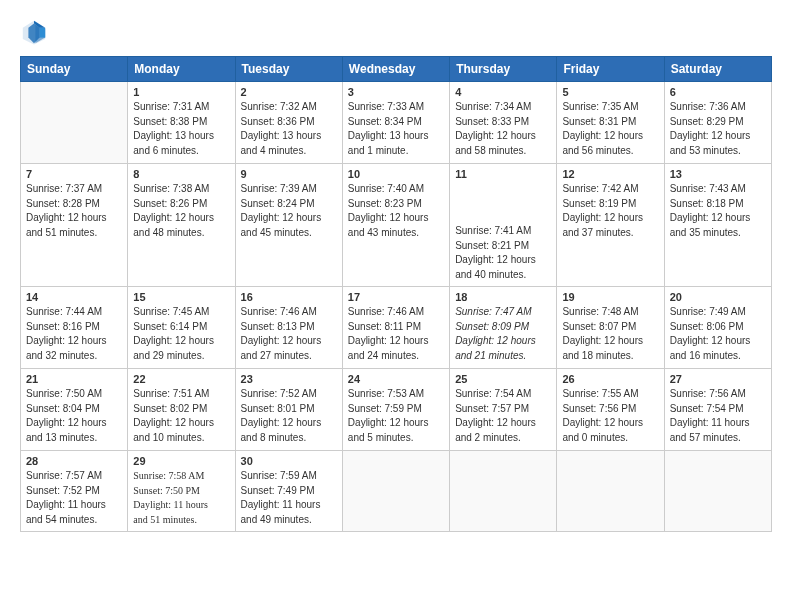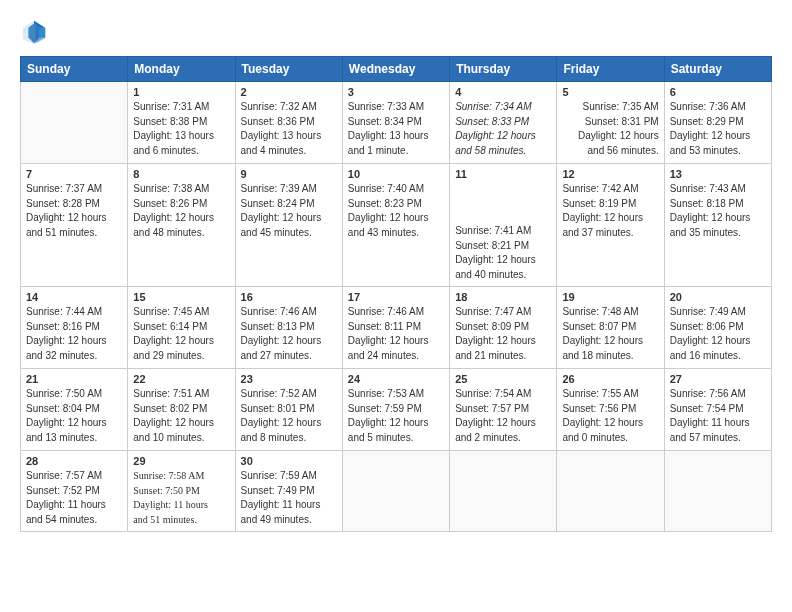--- a/index.html
+++ b/index.html
@@ -152,28 +152,28 @@
           </td>
           <td>
             <span class="day-num">3</span>
             <div class="day-info" style="white-space: pre-line;">Sunrise: 7:33 AM
 Sunset: 8:34 PM
 Daylight: 13 hours
 and 1 minute.</div>
           </td>
           <td>
             <span class="day-num">4</span>
-            <div class="day-info" style="white-space: pre-line; font-style: italic;">Sunrise: 7:34 AM
+            <div class="day-info" style="white-space: pre-line;">Sunrise: 7:34 AM
 Sunset: 8:33 PM
 Daylight: 12 hours
 and 58 minutes.</div>
           </td>
           <td>
             <span class="day-num">5</span>
-            <div class="day-info" style="white-space: pre-line; text-align: right;">Sunrise: 7:35 AM
+            <div class="day-info" style="white-space: pre-line;">Sunrise: 7:35 AM
 Sunset: 8:31 PM
 Daylight: 12 hours
 and 56 minutes.</div>
           </td>
           <td>
             <span class="day-num">6</span>
             <div class="day-info" style="white-space: pre-line;">Sunrise: 7:36 AM
 Sunset: 8:29 PM
 Daylight: 12 hours
 and 53 minutes.</div>
@@ -254,21 +254,21 @@
           </td>
           <td>
             <span class="day-num">17</span>
             <div class="day-info" style="white-space: pre-line;">Sunrise: 7:46 AM
 Sunset: 8:11 PM
 Daylight: 12 hours
 and 24 minutes.</div>
           </td>
           <td>
             <span class="day-num">18</span>
-            <div class="day-info" style="white-space: pre-line;">Sunrise: 7:47 AM
+            <div class="day-info" style="white-space: pre-line; font-style: italic;">Sunrise: 7:47 AM
 Sunset: 8:09 PM
 Daylight: 12 hours
 and 21 minutes.</div>
           </td>
           <td>
             <span class="day-num">19</span>
             <div class="day-info" style="white-space: pre-line;">Sunrise: 7:48 AM
 Sunset: 8:07 PM
 Daylight: 12 hours
 and 18 minutes.</div>

